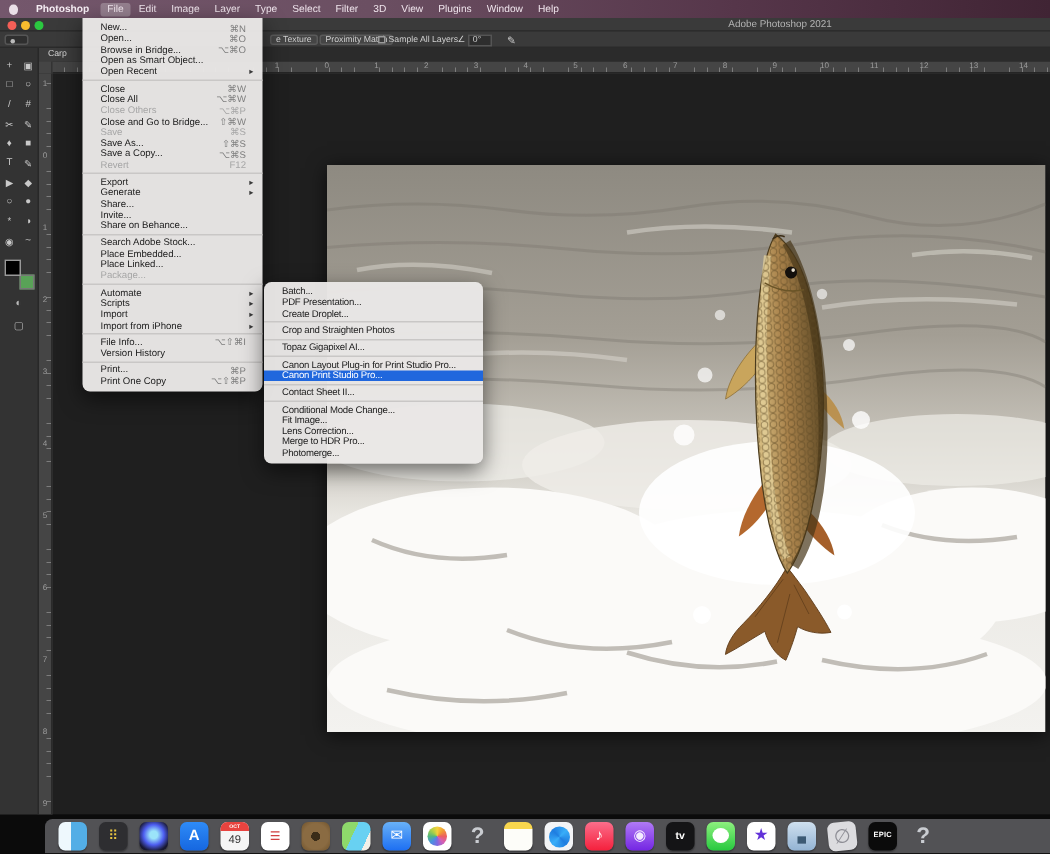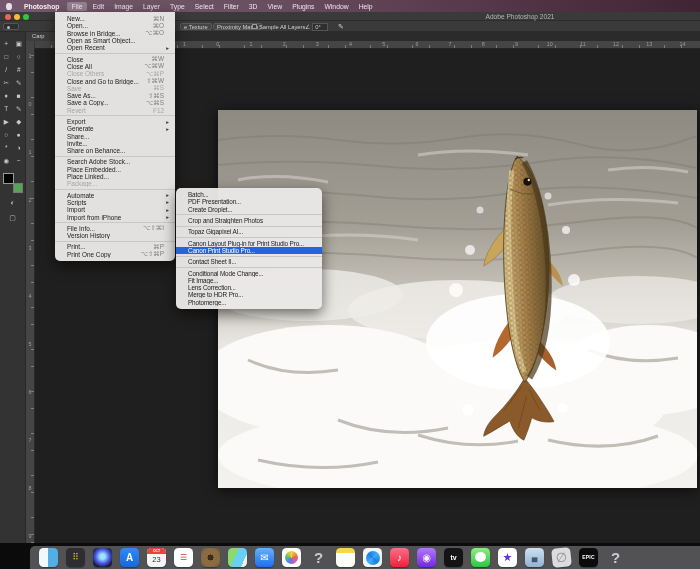--- a/index.html
+++ b/index.html
@@ -375,21 +375,21 @@
         <span class="dg"></span>
       </div>
 
       <div class="dock-icon app-appstore">
         <span class="dg2"></span>
         <span class="dg" style="color: rgb(255, 255, 255); font-size: 10px; font-weight: bold;">A</span>
       </div>
 
       <div class="dock-icon app-calendar">
         <span class="dg2">OCT</span>
-        <span class="dg" style="color: rgb(51, 51, 51); font-size: 7.5px; margin-top: 5px;">23</span>
+        <span class="dg" style="color: rgb(51, 51, 51); font-size: 7.5px; margin-top: 5px;">49</span>
       </div>
 
       <div class="dock-icon app-reminders">
         <span class="dg2"></span>
         <span class="dg" style="color: rgb(208, 64, 64); font-size: 8px;">☰</span>
       </div>
 
       <div class="dock-icon app-garageband">
         <span class="dg2"></span>
         <span class="dg"></span>

